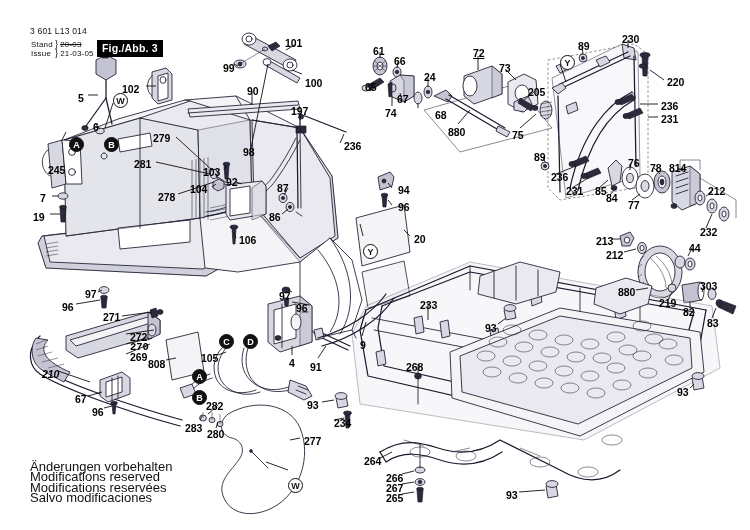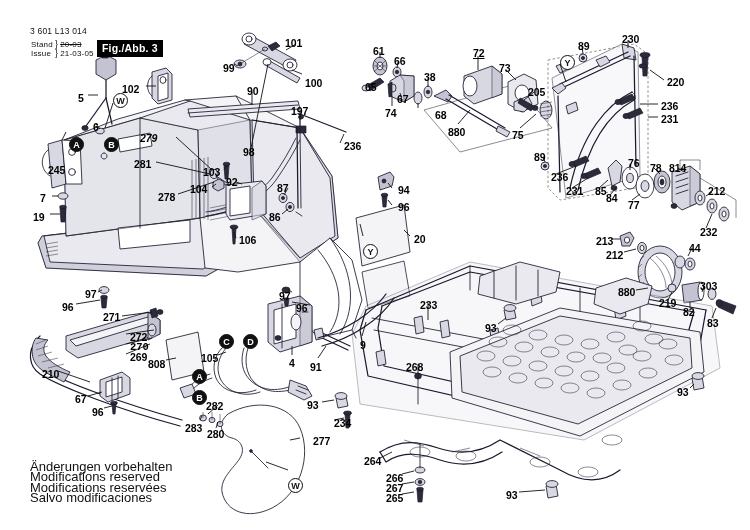--- a/index.html
+++ b/index.html
@@ -631,37 +631,37 @@
       <div class="lb" style="left: 223px; top: 63px;">99</div>
       <div class="lb" style="left: 122px; top: 84px;">102</div>
       <div class="lb" style="left: 78px; top: 93px;">5</div>
       <div class="lb" style="left: 93px; top: 122px;">6</div>
       <div class="lb" style="left: 48px; top: 128px; margin-top: 37px;">245</div>
       <div class="lb" style="left: 40px; top: 193px;">7</div>
       <div class="lb" style="left: 33px; top: 212px;">19</div>
       <div class="lb" style="left: 247px; top: 86px;">90</div>
       <div class="lb" style="left: 291px; top: 106px;">197</div>
       <div class="lb" style="left: 344px; top: 141px;">236</div>
-      <div class="lb" style="left: 140px; top: 133px; font-style: italic;">279</div>
+      <div class="lb" style="left: 153px; top: 133px;">279</div>
       <div class="lb" style="left: 134px; top: 159px;">281</div>
       <div class="lb" style="left: 158px; top: 192px;">278</div>
       <div class="lb" style="left: 243px; top: 147px;">98</div>
       <div class="lb" style="left: 203px; top: 167px;">103</div>
       <div class="lb" style="left: 190px; top: 184px;">104</div>
       <div class="lb" style="left: 226px; top: 177px;">92</div>
       <div class="lb" style="left: 277px; top: 183px;">87</div>
       <div class="lb" style="left: 269px; top: 212px;">86</div>
       <div class="lb" style="left: 239px; top: 235px;">106</div>
       <div class="lb" style="left: 398px; top: 185px;">94</div>
       <div class="lb" style="left: 398px; top: 202px;">96</div>
       <div class="lb" style="left: 414px; top: 234px;">20</div>
       <div class="lb" style="left: 373px; top: 46px;">61</div>
       <div class="lb" style="left: 394px; top: 56px;">66</div>
       <div class="lb" style="left: 365px; top: 82px;">65</div>
-      <div class="lb" style="left: 424px; top: 72px;">38</div>
+      <div class="lb" style="left: 424px; top: 72px;">24</div>
       <div class="lb" style="left: 397px; top: 94px;">67</div>
       <div class="lb" style="left: 385px; top: 108px;">74</div>
       <div class="lb" style="left: 414px; top: 110px; margin-left: 21px;">68</div>
       <div class="lb" style="left: 448px; top: 127px;">880</div>
       <div class="lb" style="left: 473px; top: 48px; text-decoration: underline;">72</div>
       <div class="lb" style="left: 499px; top: 63px;">73</div>
       <div class="lb" style="left: 512px; top: 130px;">75</div>
       <div class="lb" style="left: 528px; top: 87px;">205</div>
       <div class="lb" style="left: 578px; top: 41px;">89</div>
       <div class="lb" style="left: 622px; top: 34px;">230</div>
@@ -698,33 +698,33 @@
       <div class="lb" style="left: 386px; top: 483px;">267</div>
       <div class="lb" style="left: 386px; top: 493px;">265</div>
       <div class="lb" style="left: 506px; top: 490px;">93</div>
       <div class="lb" style="left: 85px; top: 289px;">97</div>
       <div class="lb" style="left: 62px; top: 302px;">96</div>
       <div class="lb" style="left: 103px; top: 312px;">271</div>
       <div class="lb" style="left: 130px; top: 332px;">272</div>
       <div class="lb" style="left: 130px; top: 342px; font-family: Liberation Mono, monospace;">270</div>
       <div class="lb" style="left: 130px; top: 352px;">269</div>
       <div class="lb" style="left: 148px; top: 359px;">808</div>
-      <div class="lb" style="left: 42px; top: 369px;">210</div>
+      <div class="lb" style="left: 42px; top: 369px; font-style: italic;">210</div>
       <div class="lb" style="left: 75px; top: 394px;">67</div>
       <div class="lb" style="left: 92px; top: 407px;">96</div>
       <div class="lb" style="left: 201px; top: 353px;">105</div>
       <div class="lb" style="left: 279px; top: 291px;">97</div>
       <div class="lb" style="left: 296px; top: 303px;">96</div>
       <div class="lb" style="left: 289px; top: 358px;">4</div>
       <div class="lb" style="left: 310px; top: 362px;">91</div>
       <div class="lb" style="left: 360px; top: 340px;">9</div>
       <div class="lb" style="left: 206px; top: 401px;">282</div>
       <div class="lb" style="left: 185px; top: 423px;">283</div>
       <div class="lb" style="left: 207px; top: 429px;">280</div>
-      <div class="lb" style="left: 313px; top: 436px; text-align: center;">277</div>
+      <div class="lb" style="left: 304px; top: 436px; text-align: center;">277</div>
     </div>
 
   <div id="marker-layer">
       <div class="mk" style="left: 113px; top: 93px;">W</div>
       <div class="mk solid" style="left: 69px; top: 137px;">A</div>
       <div class="mk solid" style="left: 104px; top: 137px;">B</div>
       <div class="mk" style="left: 363px; top: 244px;">Y</div>
       <div class="mk" style="left: 560px; top: 55px;">Y</div>
       <div class="mk solid" style="left: 219px; top: 334px;">C</div>
       <div class="mk solid" style="left: 243px; top: 334px;">D</div>

